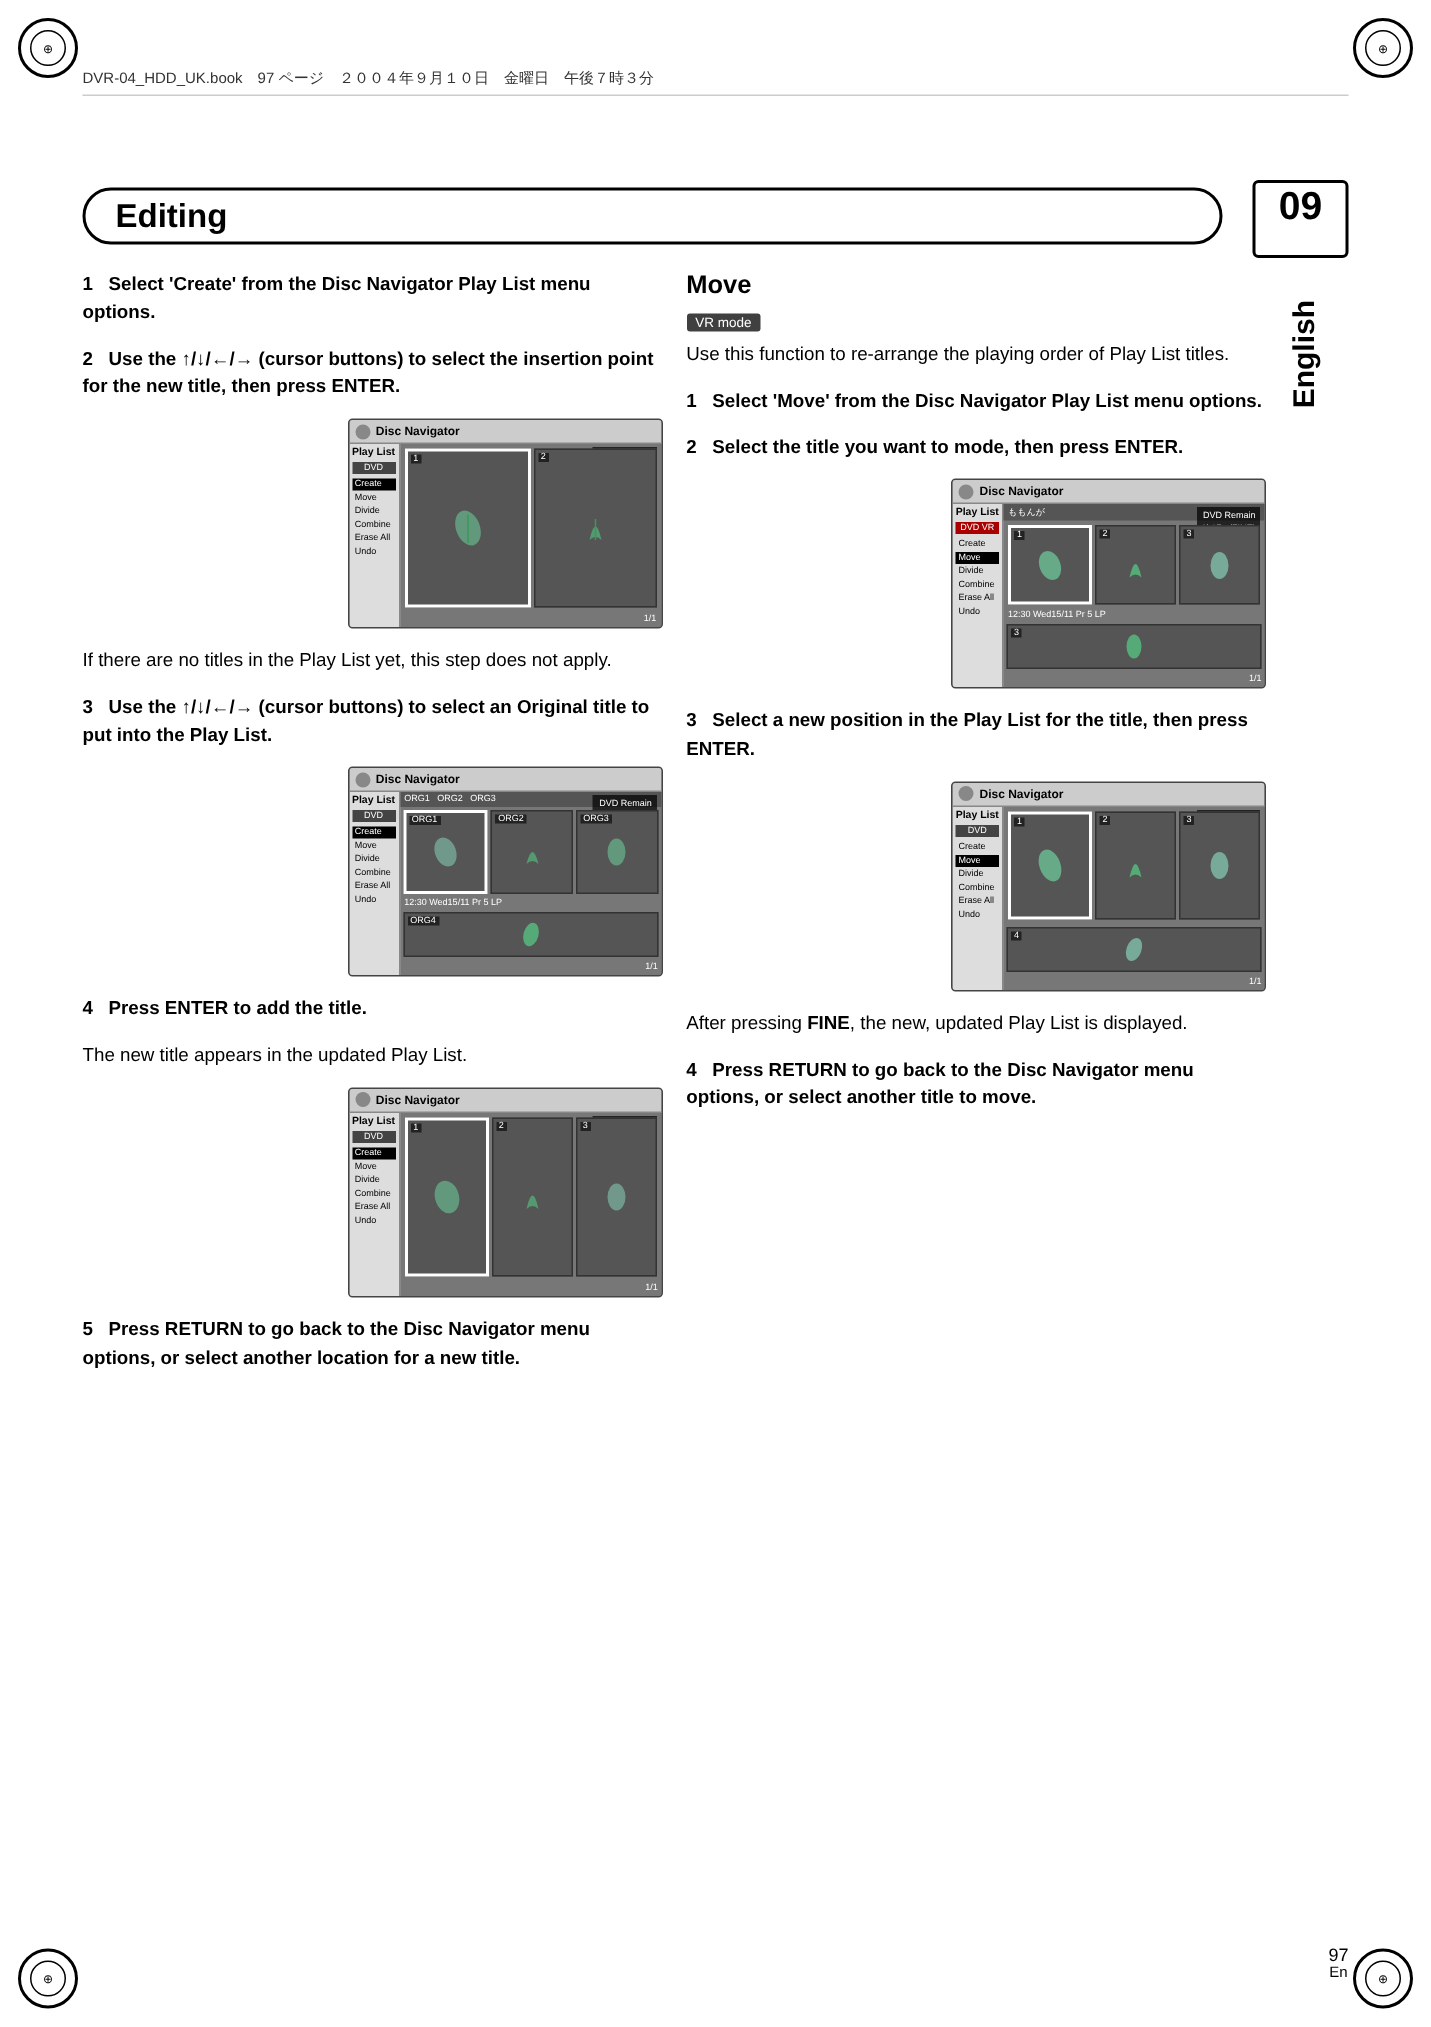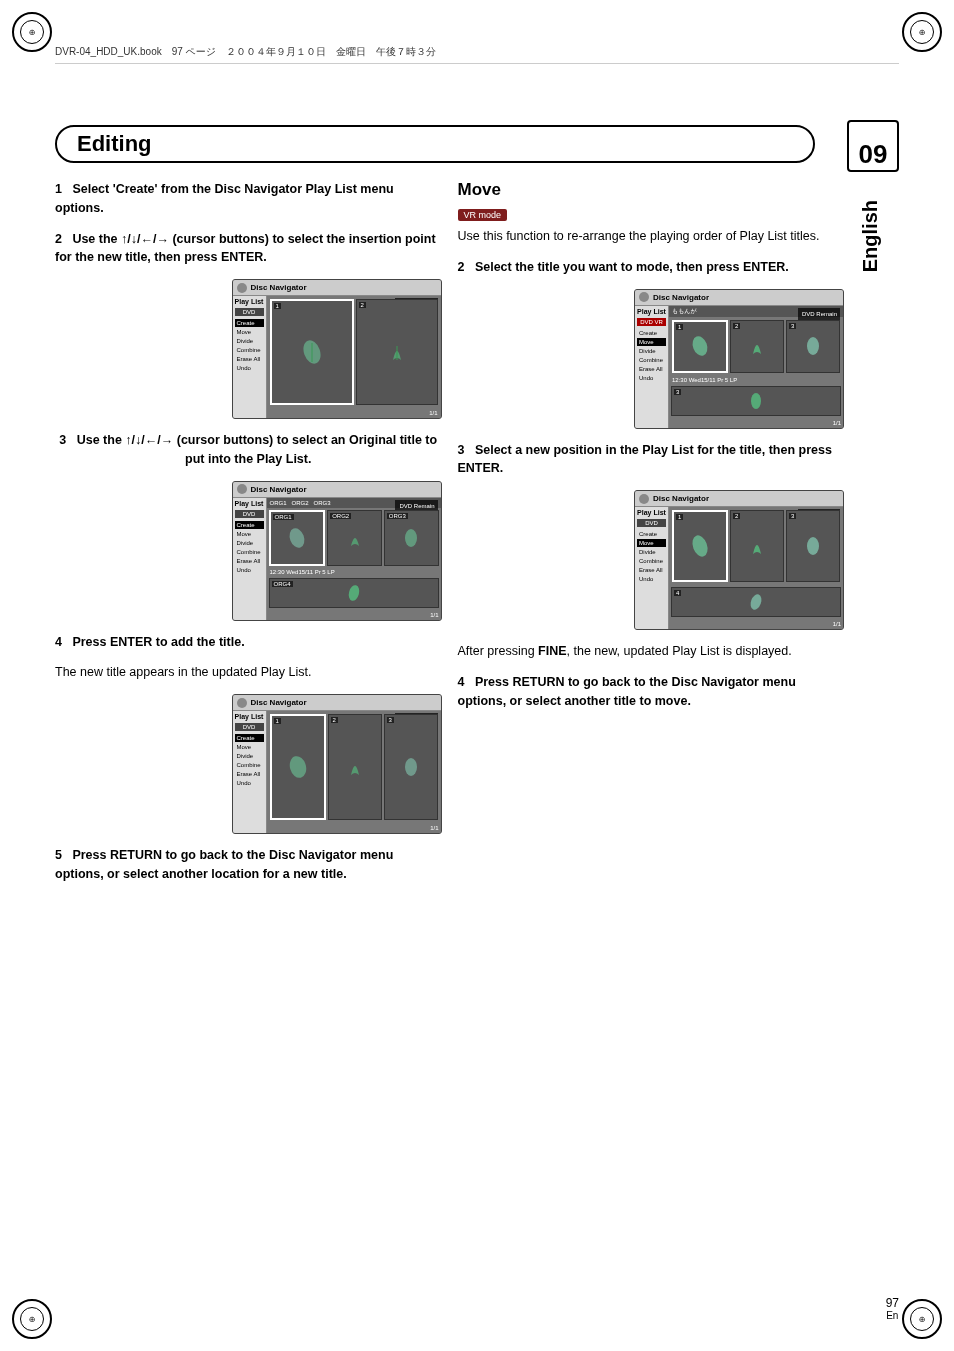--- a/index.html
+++ b/index.html
@@ -49,26 +49,26 @@
       display: flex;
       align-items: center;
       padding-bottom: 2px;
     }
 
     
     .chapter-box {
       position: absolute;
       top: 120px;
       right: 55px;
-      width: 52px;
+      width: 64px;
       height: 52px;
       border: 2px solid #000;
       border-radius: 4px;
       display: flex;
-      align-items: flex-end;
+      align-items: flex-start;
       justify-content: center;
       font-size: 26px;
       font-weight: bold;
     }
 
     
     .page-title-bar {
       position: absolute;
       top: 125px;
       left: 55px;
@@ -280,21 +280,21 @@
 
     
     .section-title {
       font-size: 17px;
       font-weight: bold;
       margin-bottom: 6px;
     }
 
     .vr-badge {
       display: inline-block;
-      background: #7f1d1d;
+      background: #404040;
       color: #fff;
       font-size: 9px;
       padding: 1px 6px;
       border-radius: 2px;
       margin-bottom: 6px;
     }
   </style>
 </head>
 <body>
 
@@ -383,22 +383,25 @@
                 </div>
               </div>
               <div style="display:flex;padding:2px 3px;font-size:6px;color:#fff;">
                 <span style="margin-left:auto;">1/1</span>
               </div>
             </div>
           </div>
         </div>
       </div>
 
-
-      <div class="step" style="margin-top:10px;text-align:center;">
+      <div class="step">
+        <span>If there are no titles in the Play List yet, this step does not apply.</span>
+      </div>
+
+      <div class="step" style="margin-top:10px;">
         <span class="step-num">3</span>
         &nbsp;&nbsp;<span class="step-bold">Use the ↑/↓/←/→ (cursor buttons) to select an Original title to put into the Play List.</span>
       </div>
 
       <div class="screen-wrap">
         <div class="screen">
           <div class="screen-header">
             <div class="screen-header-icon"></div>
             <span style="font-size:8px;font-weight:bold;">Disc Navigator</span>
           </div>
@@ -522,20 +525,24 @@
     <div class="col-right">
 
       <div class="section-title">Move</div>
 
       <div class="vr-badge">VR mode</div>
 
       <div class="step">
         <span>Use this function to re-arrange the playing order of Play List titles.</span>
       </div>
 
+      <div class="step">
+        <span class="step-num">1</span>
+        &nbsp;&nbsp;<span class="step-bold">Select 'Move' from the Disc Navigator Play List menu options.</span>
+      </div>
 
       <div class="step">
         <span class="step-num">2</span>
         &nbsp;&nbsp;<span class="step-bold">Select the title you want to mode, then press ENTER.</span>
       </div>
 
       
       <div class="screen-wrap">
         <div class="screen">
           <div class="screen-header">

